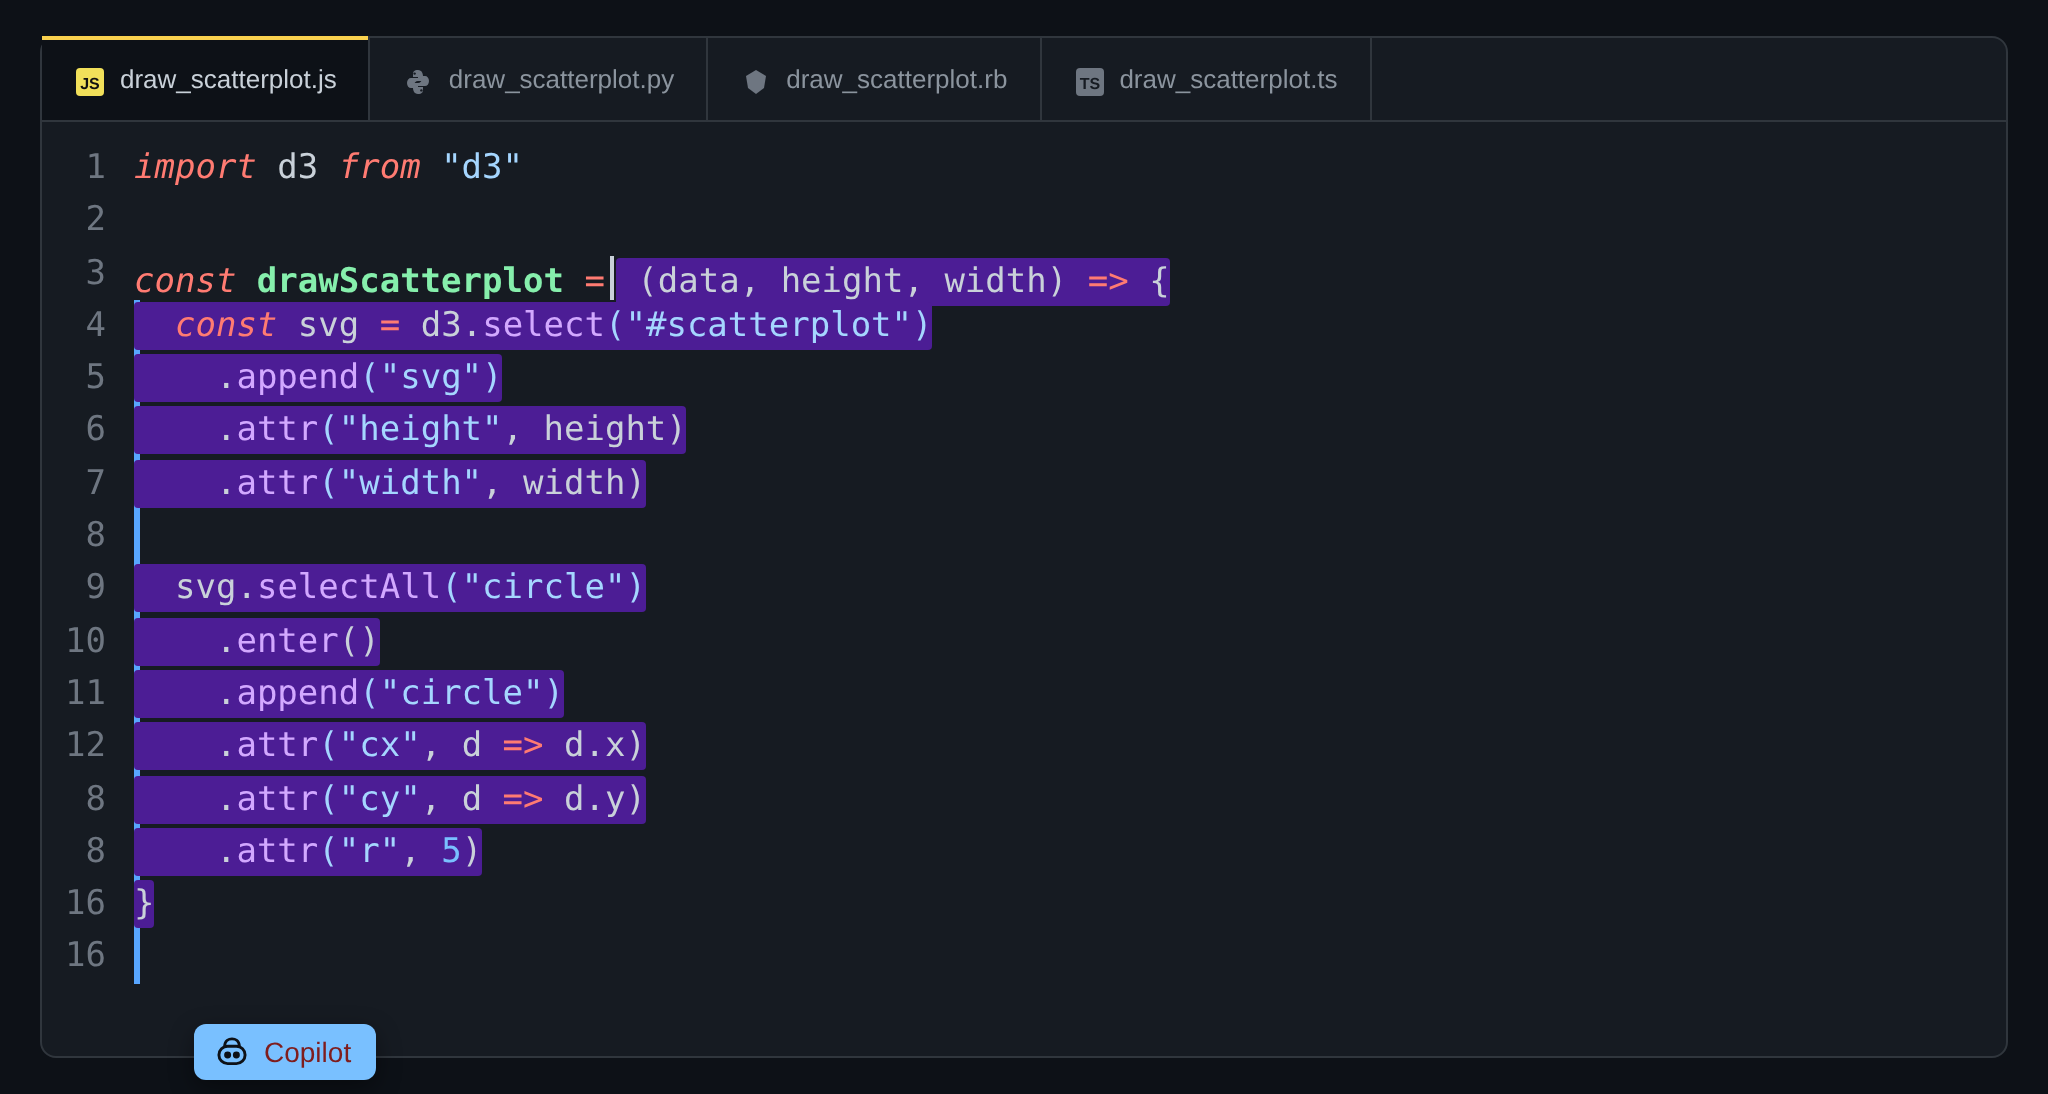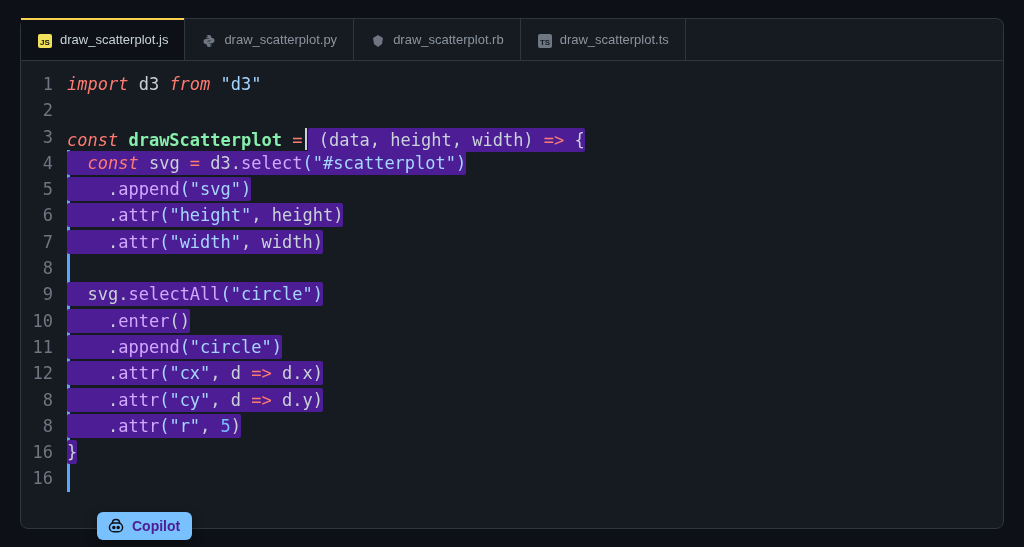--- a/index.html
+++ b/index.html
@@ -101,24 +101,24 @@
     position: absolute;
     left: 0;
     width: 3px;
     background: #58a6ff;
   }
   .copilot-pill {
     position: absolute;
     left: 76px;
     bottom: -12px;
     background: #79c0ff;
-    color: #4c1d95;
+    color: #7f1d1d;
     font-family: -apple-system, BlinkMacSystemFont, "Segoe UI", sans-serif;
     font-size: 14px;
-    font-weight: 700;
+    font-weight: 400;
     padding: 6px 12px 6px 10px;
     border-radius: 6px;
     display: flex;
     align-items: center;
     gap: 7px;
     box-shadow: 0 4px 12px rgba(0,0,0,.4);
     cursor: pointer;
   }
   .copilot-pill svg { display: block; }
   .cursor-caret {

